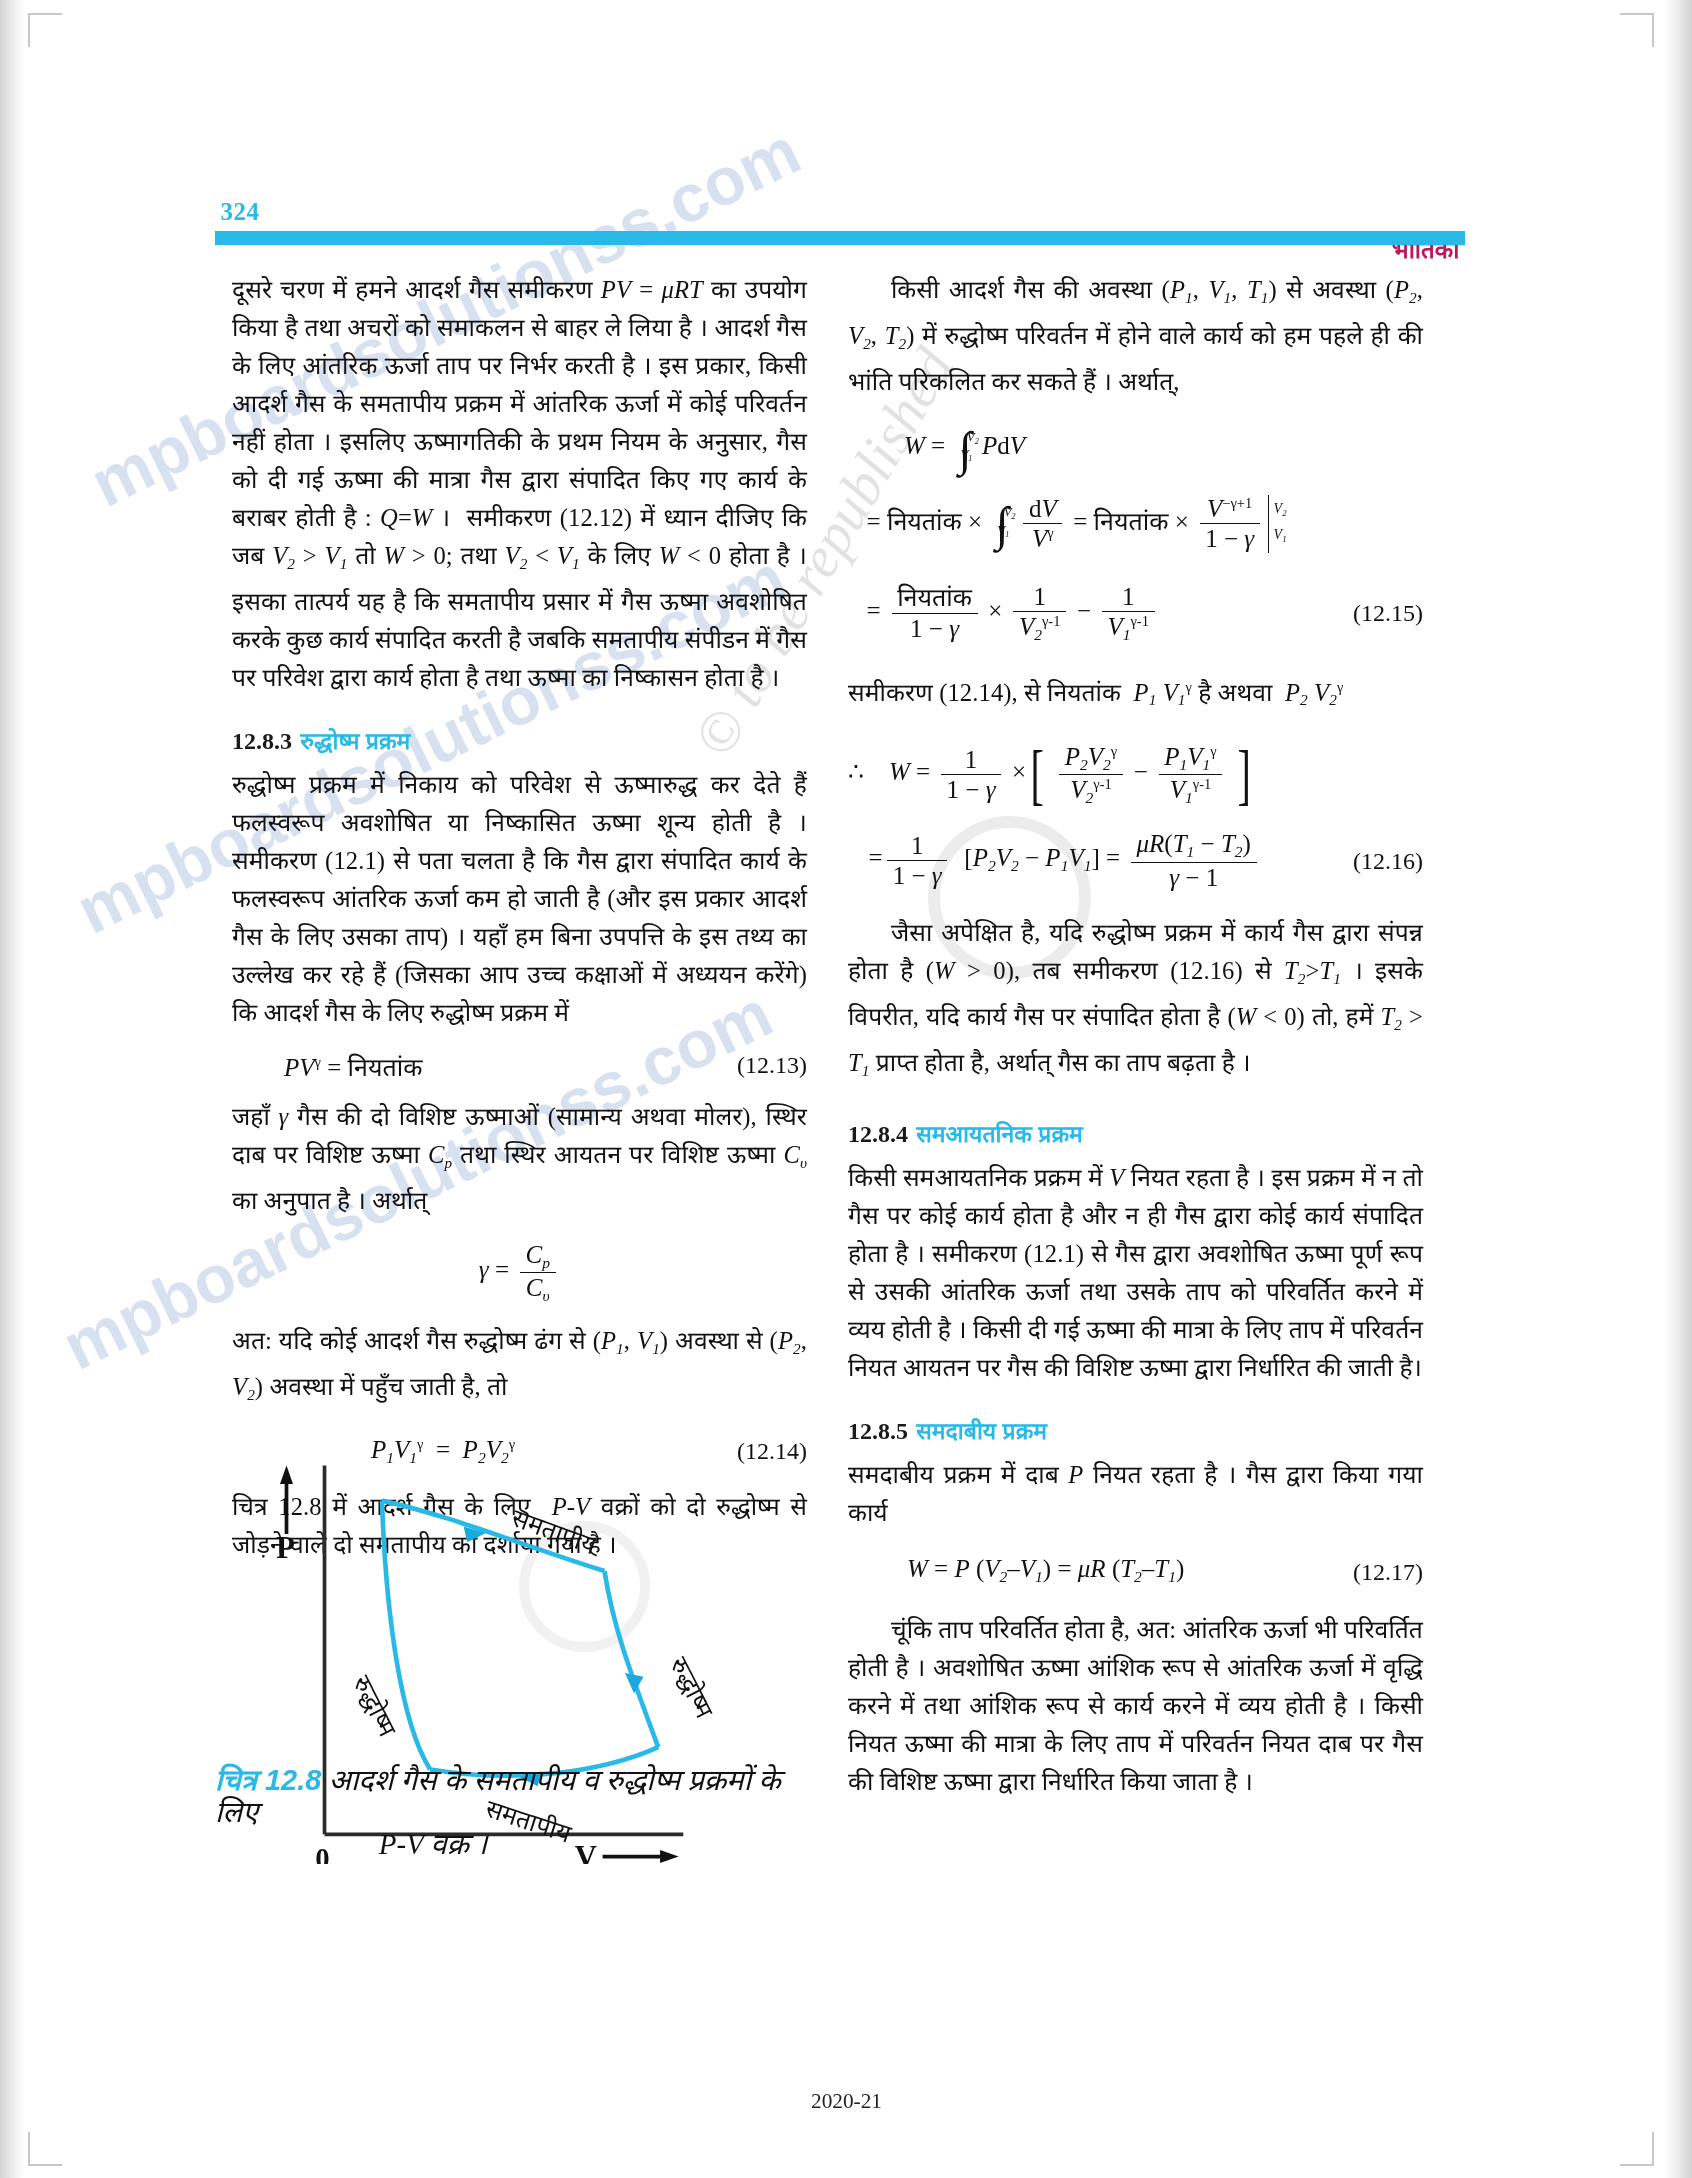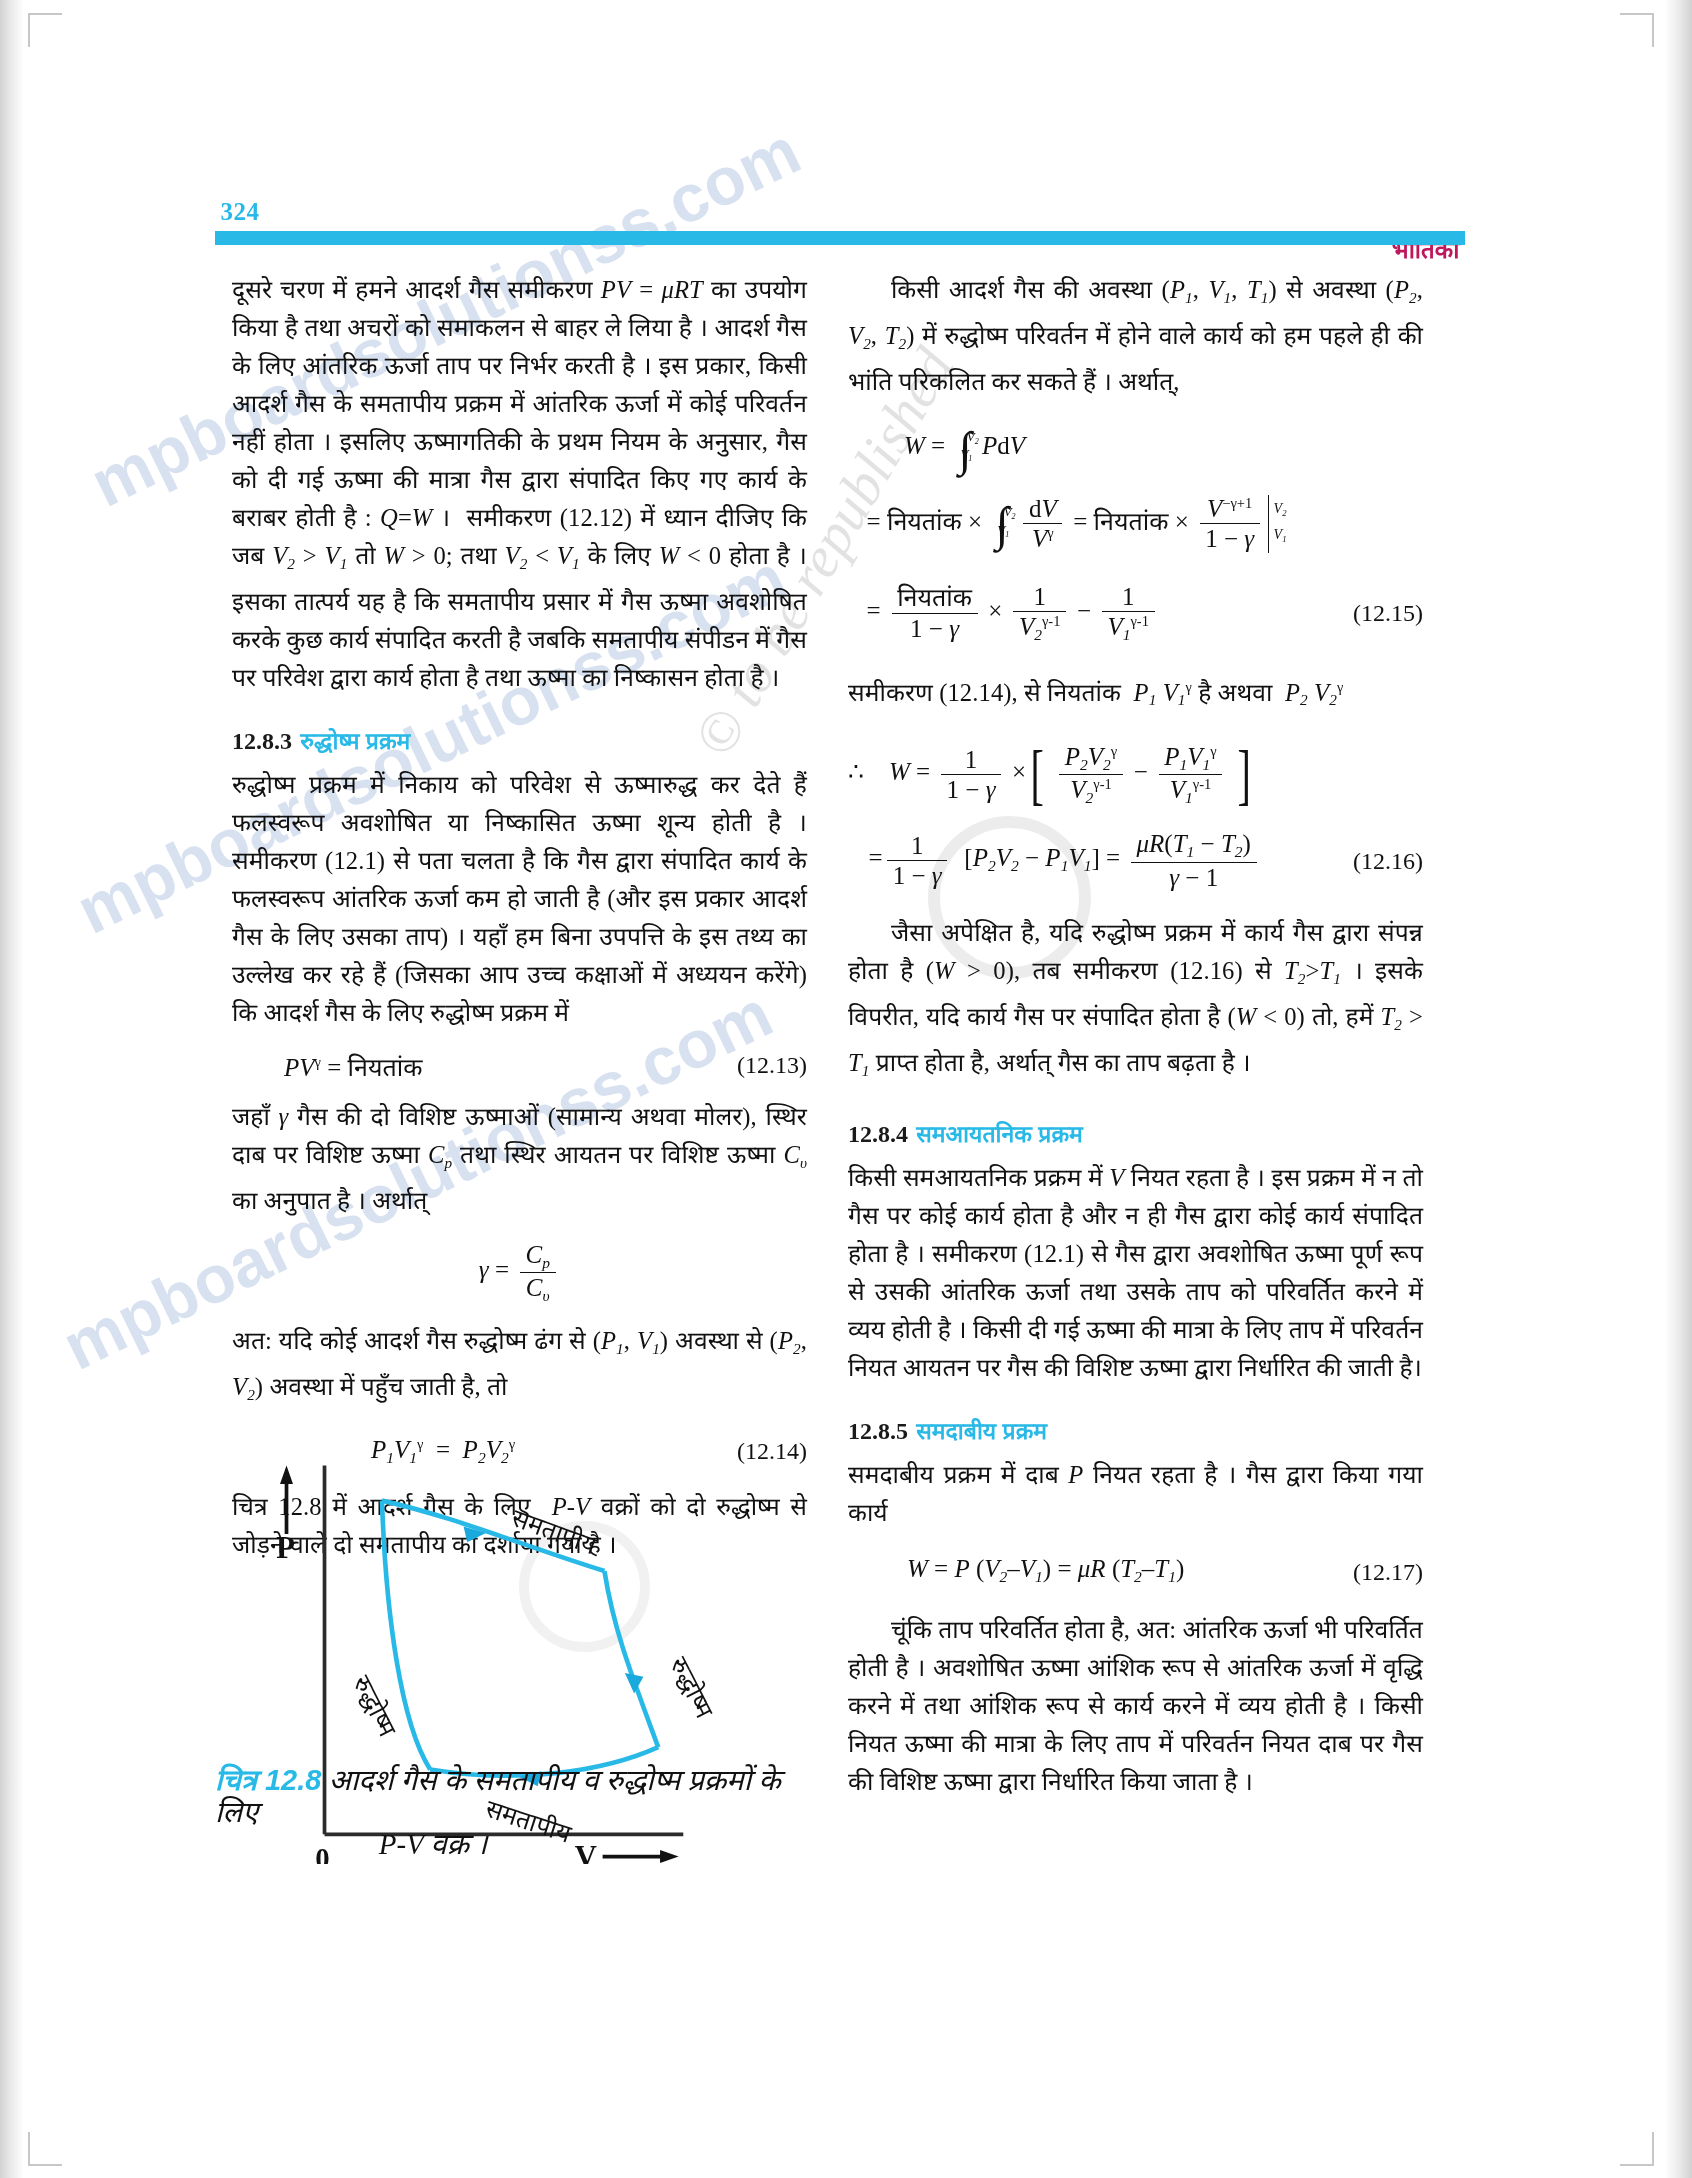--- a/index.html
+++ b/index.html
@@ -528,14 +528,15 @@
     <p class="para indent">
       चूंकि ताप परिवर्तित होता है, अत: आंतरिक ऊर्जा भी
       परिवर्तित होती है । अवशोषित ऊष्मा आंशिक रूप से आंतरिक
       ऊर्जा में वृद्धि करने में तथा आंशिक रूप से कार्य करने में व्यय
       होती है ।  किसी नियत ऊष्मा की मात्रा के लिए ताप में परिवर्तन
       नियत दाब पर गैस की विशिष्ट ऊष्मा द्वारा निर्धारित किया
       जाता है ।
     </p>
   </div>
 
+  <div class="footer">2020-21</div>
 </div>
 
 
 </body></html>

